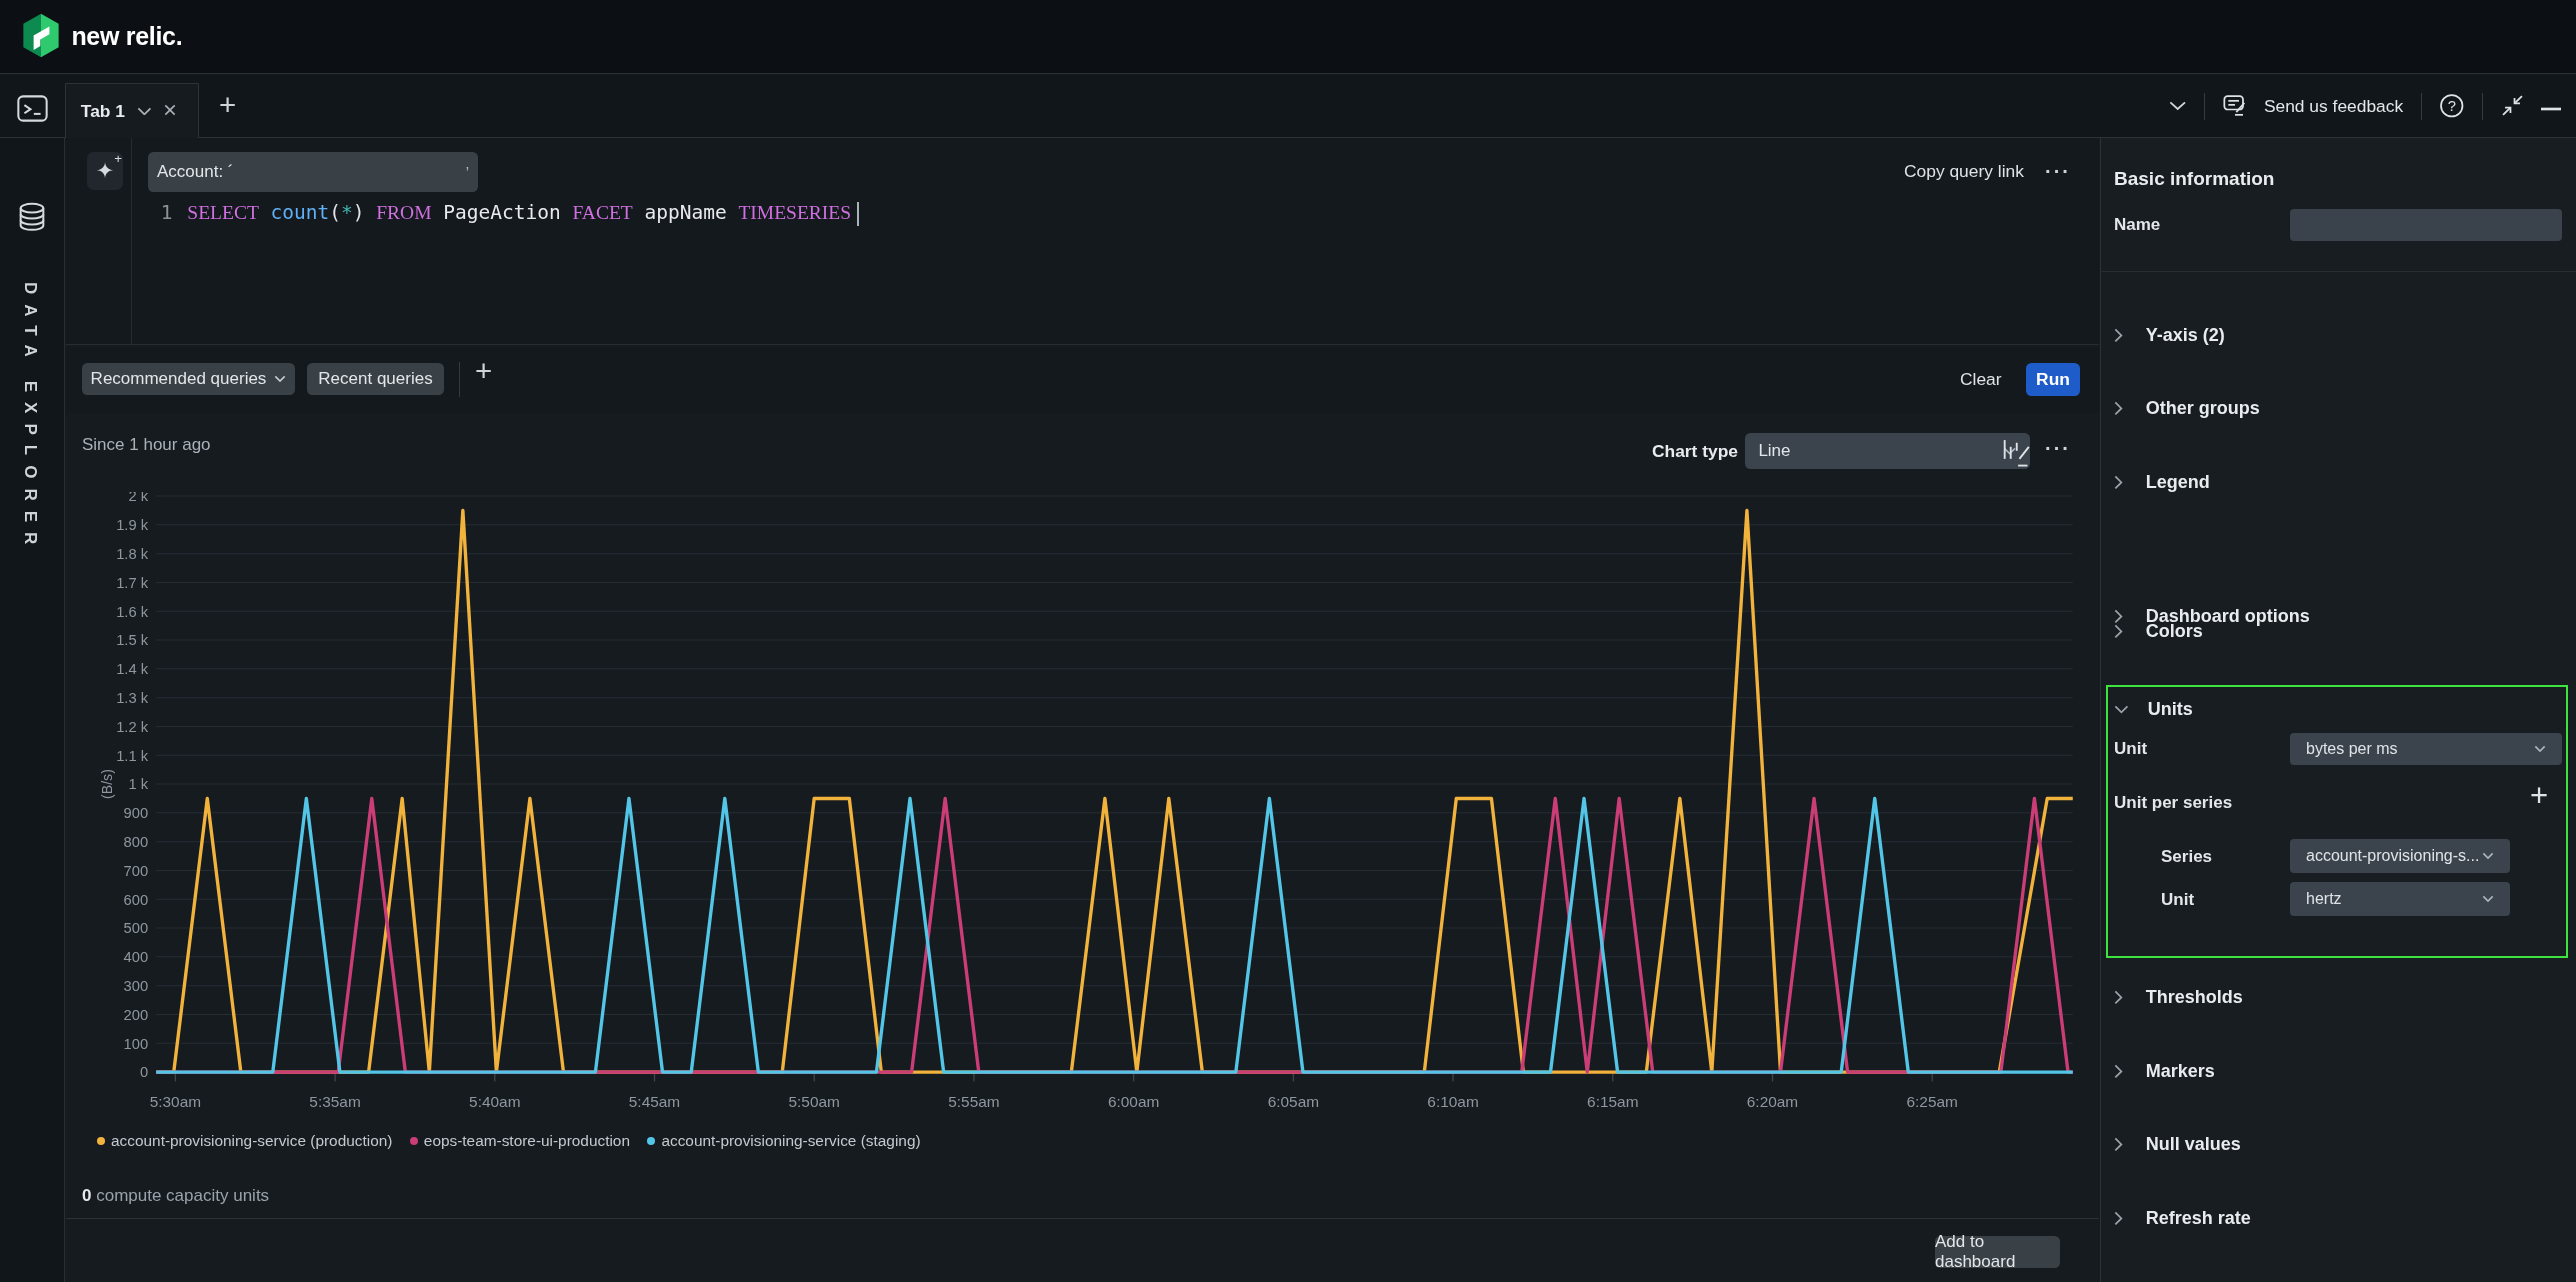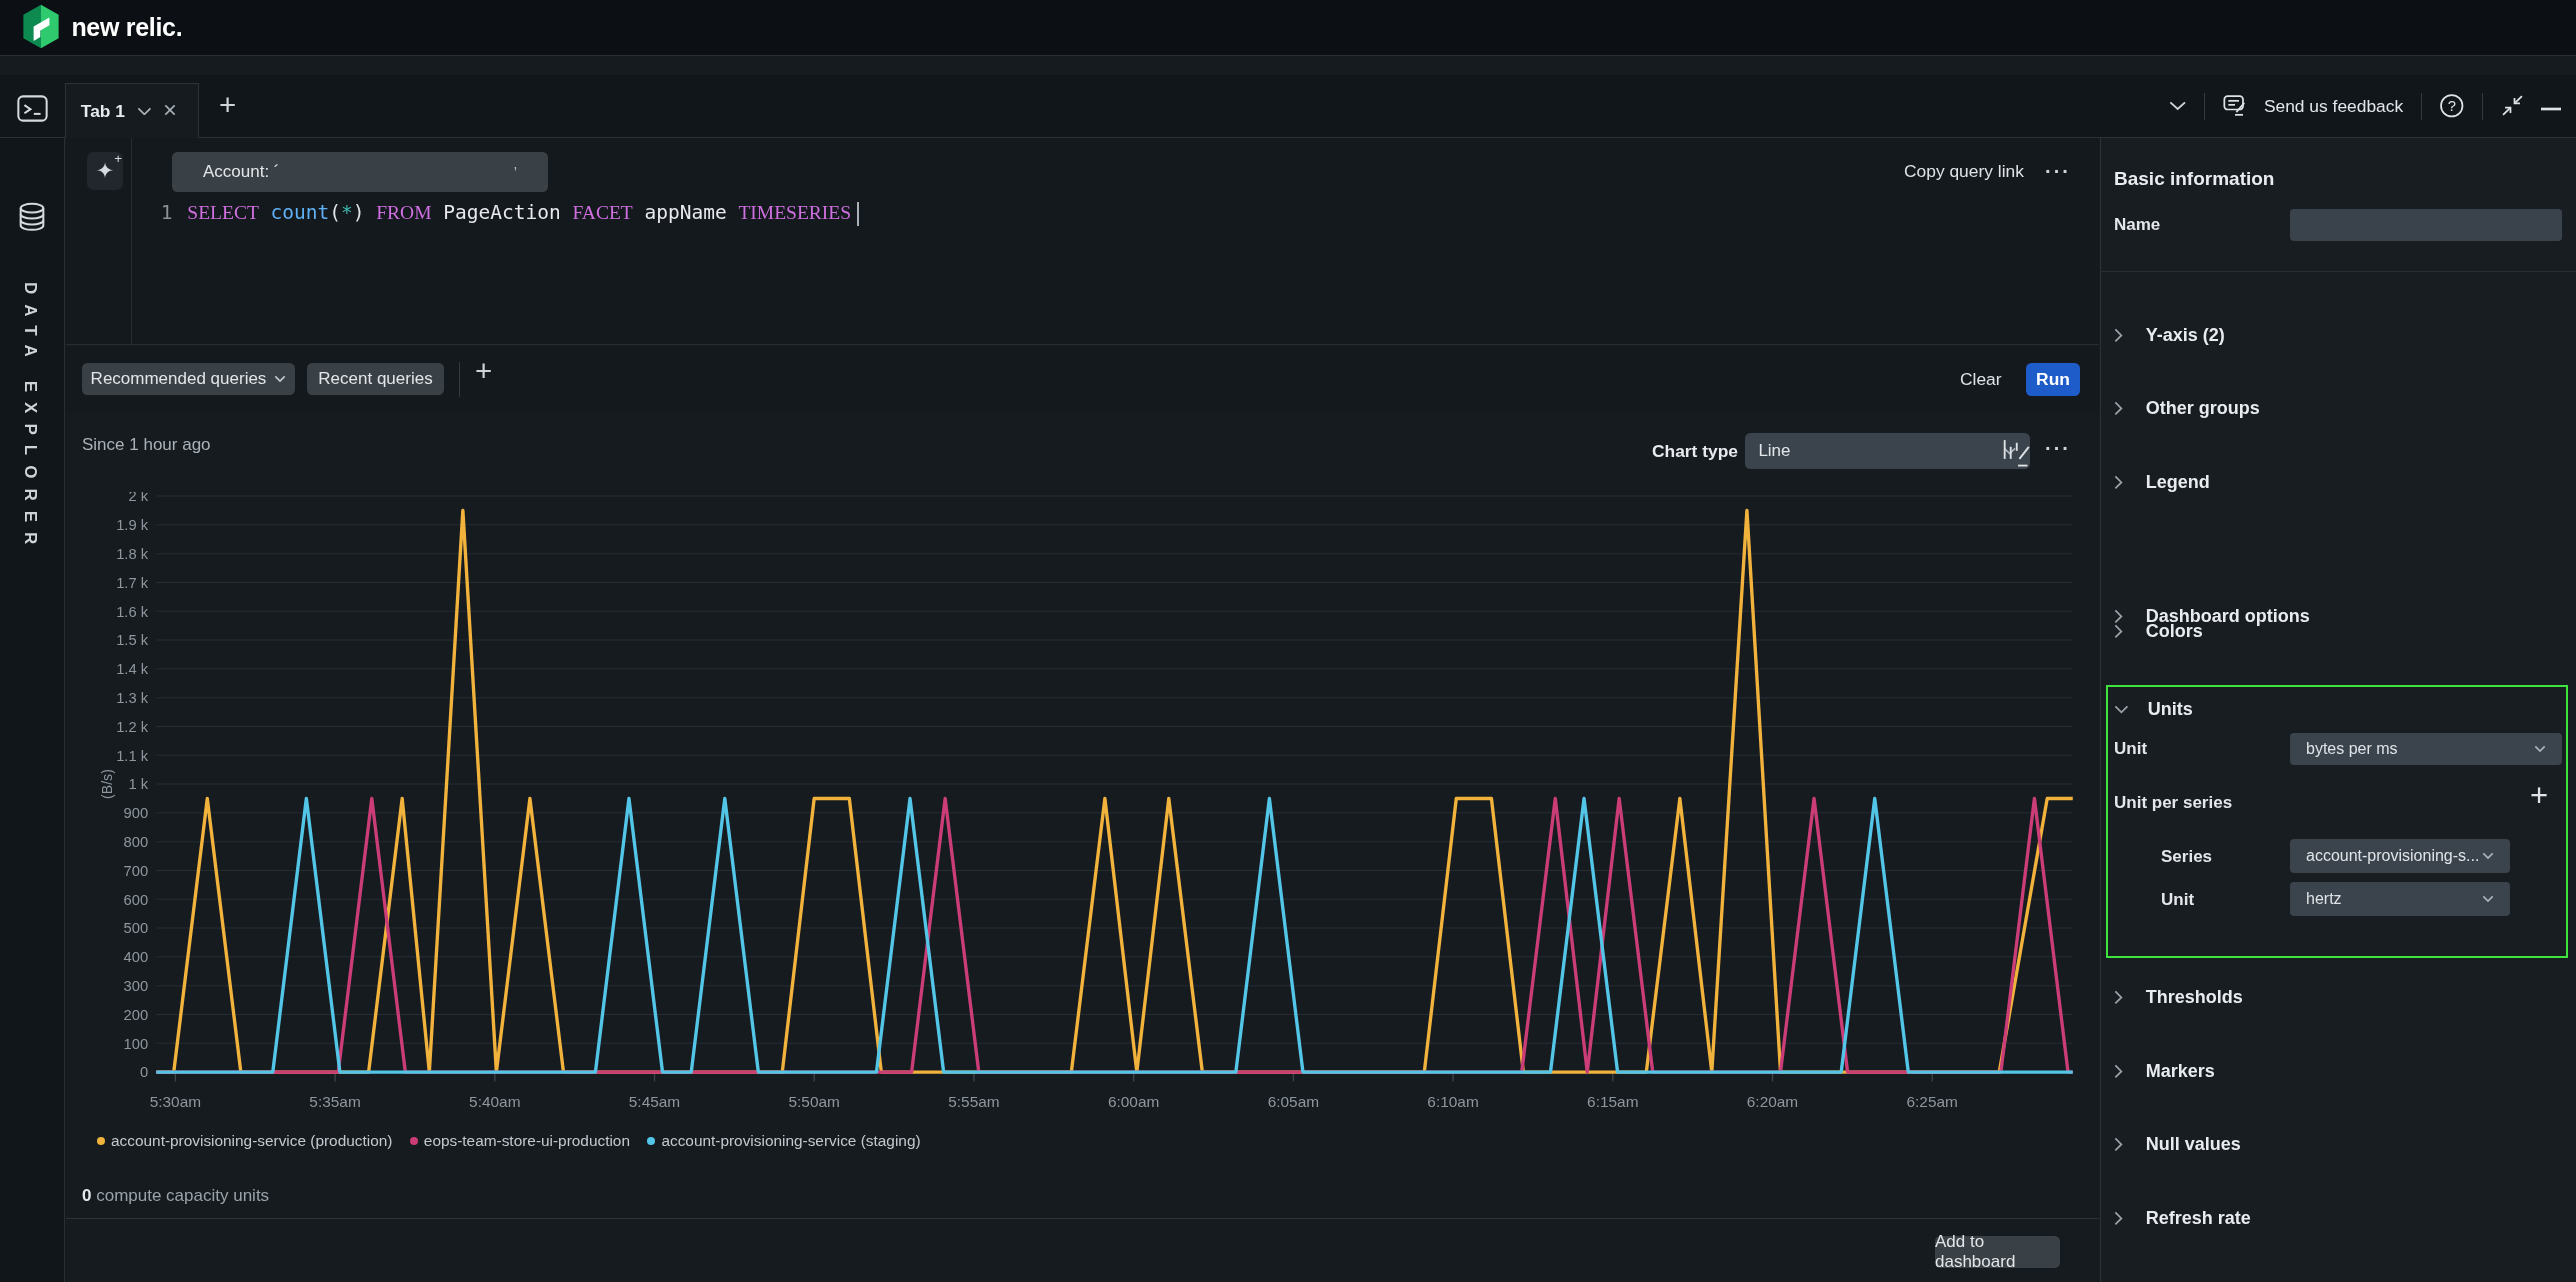--- a/index.html
+++ b/index.html
@@ -2,21 +2,21 @@
 <html style="font-size:10.7px"><head>
 <meta charset="utf-8">
 <style>
   * { margin:0; padding:0; box-sizing:border-box; }
   html,body { background:#0b0f12; }
   body { font-family:"Liberation Sans", sans-serif; color:#dfe3e6; }
   #app { position:relative; width:2576px; height:1283px; overflow:hidden; background:#161b20; }
   .abs { position:absolute; }
 
   
-  .topbar { left:0; top:0; width:2576px; height:56px; background:#0c1014; border-bottom:1.3px solid #272e34; display:flex; align-items:center; padding-left:20px; }
+  .topbar { left:0; top:0; width:2576px; height:74px; background:#0c1014; border-bottom:1.3px solid #272e34; display:flex; align-items:center; padding-left:20px; }
   .brand-text { color:#ffffff; font-size:25px; font-weight:bold; letter-spacing:-0.3px; margin-left:9.4px; }
 
   
   .tabband { left:0; top:75px; width:2576px; height:63px; background:#11161a; border-bottom:1.3px solid #2b3238; }
   .active-tab { left:65px; top:83px; width:134px; height:55px; background:#161b20; border:1.3px solid #2b3238; border-bottom:none; display:flex; align-items:center; gap:12px; padding:0 14.8px; }
   .tab-label { font-size:17.4px; font-weight:bold; color:#e8ebee; }
   .newtab { left:219px; top:90px; font-size:29.5px; font-weight:200; color:#cfd4d9; line-height:29.5px; }
   .topright { right:14.8px; top:75px; height:63px; display:flex; align-items:center; gap:17.4px; }
   .vdiv { width:1.3px; height:27px; background:#333a41; }
   .fb-label { font-size:17.4px; color:#e3e7ea; }
@@ -25,21 +25,21 @@
   .rail { left:0; top:138px; width:65px; height:1144px; background:#11161a; border-right:1.3px solid #272e34; }
   .railtop-icon { left:17.4px; top:95px; }
   .vtext { writing-mode:vertical-rl; letter-spacing:10px; font-size:17px; font-weight:600; color:#ced3d8; }
 
   
   .editor { left:66px; top:138px; width:2033px; height:207px; background:#14191e; border-bottom:1.3px solid #252c32; }
   .editor-vline { left:131px; top:138px; width:1.3px; height:207px; background:#252c32; }
   .sparkle-btn { left:87px; top:152px; width:36px; height:38px; background:#21272c; border-radius:6.7px; display:flex; align-items:center; justify-content:center; }
   .sparkle-glyph { color:#d5dadf; font-size:21.5px; position:relative; }
   .sparkle-plus { position:absolute; top:-6.7px; right:-8px; font-size:13.4px; color:#d5dadf; }
-  .account-pill { left:148px; top:152px; width:376px; height:40px; background:#394046; border-radius:5.4px; display:flex; align-items:center; padding:0 31px; font-size:17px; color:#e3e6e9;margin-left:24px; }
+  .account-pill { left:148px; top:152px; width:330px; height:40px; background:#394046; border-radius:5.4px; display:flex; align-items:center; padding:0 9px; font-size:17px; color:#e3e6e9; }
   .account-caret { margin-left:auto; color:#b9c0c6; font-size:14.8px; }
   .copylink { left:1904px; top:161px; font-size:17.4px; color:#dfe3e6; }
   .dots { color:#cfd4d9; font-size:20px; letter-spacing:2px; font-weight:bold; }
   .editor-dots { left:2045px; top:160px; }
   .code-row { left:151px; top:201px; display:flex; font-family:"DejaVu Sans Mono", monospace; font-size:19.5px; }
   .gutter { color:#8a9199; width:21.5px; text-align:right; margin-right:14.8px; }
   .tok-kw { color:#cf6fe0;font-family:Liberation Serif, serif; } .tok-fn { color:#5fb0f5; } .tok-st { color:#3fb8af; }
   .tok-id { color:#e8eaee; } .tok-pr { color:#dfe3e8; }
   .cursor { display:inline-block; width:2px; height:24px; background:#aab2b9; margin-left:5.4px; vertical-align:middle; }
 

